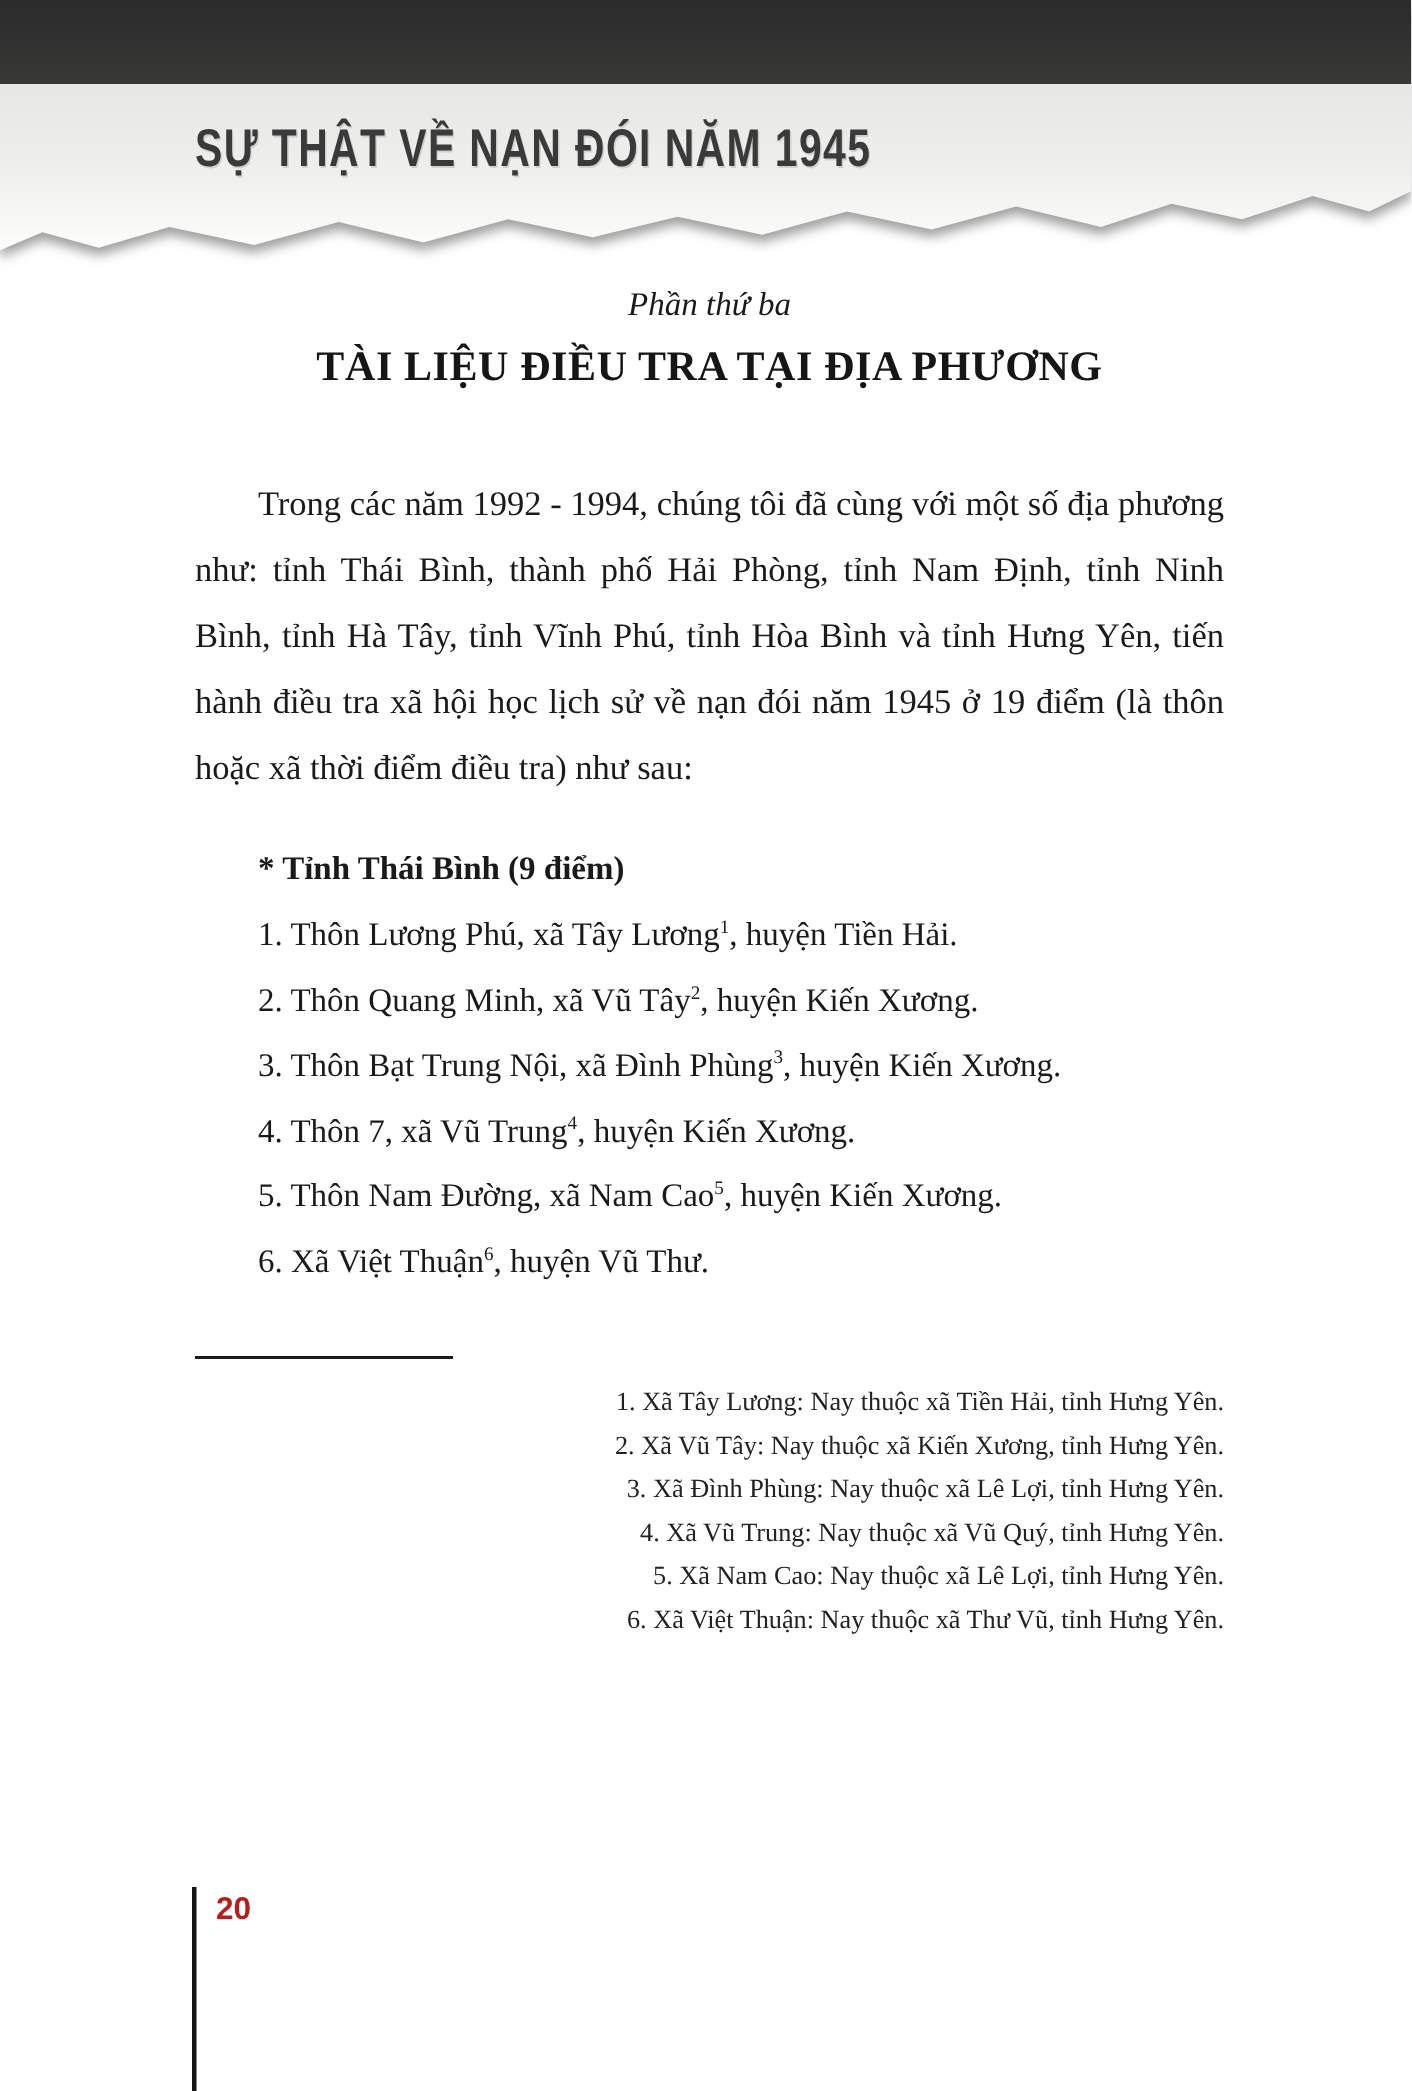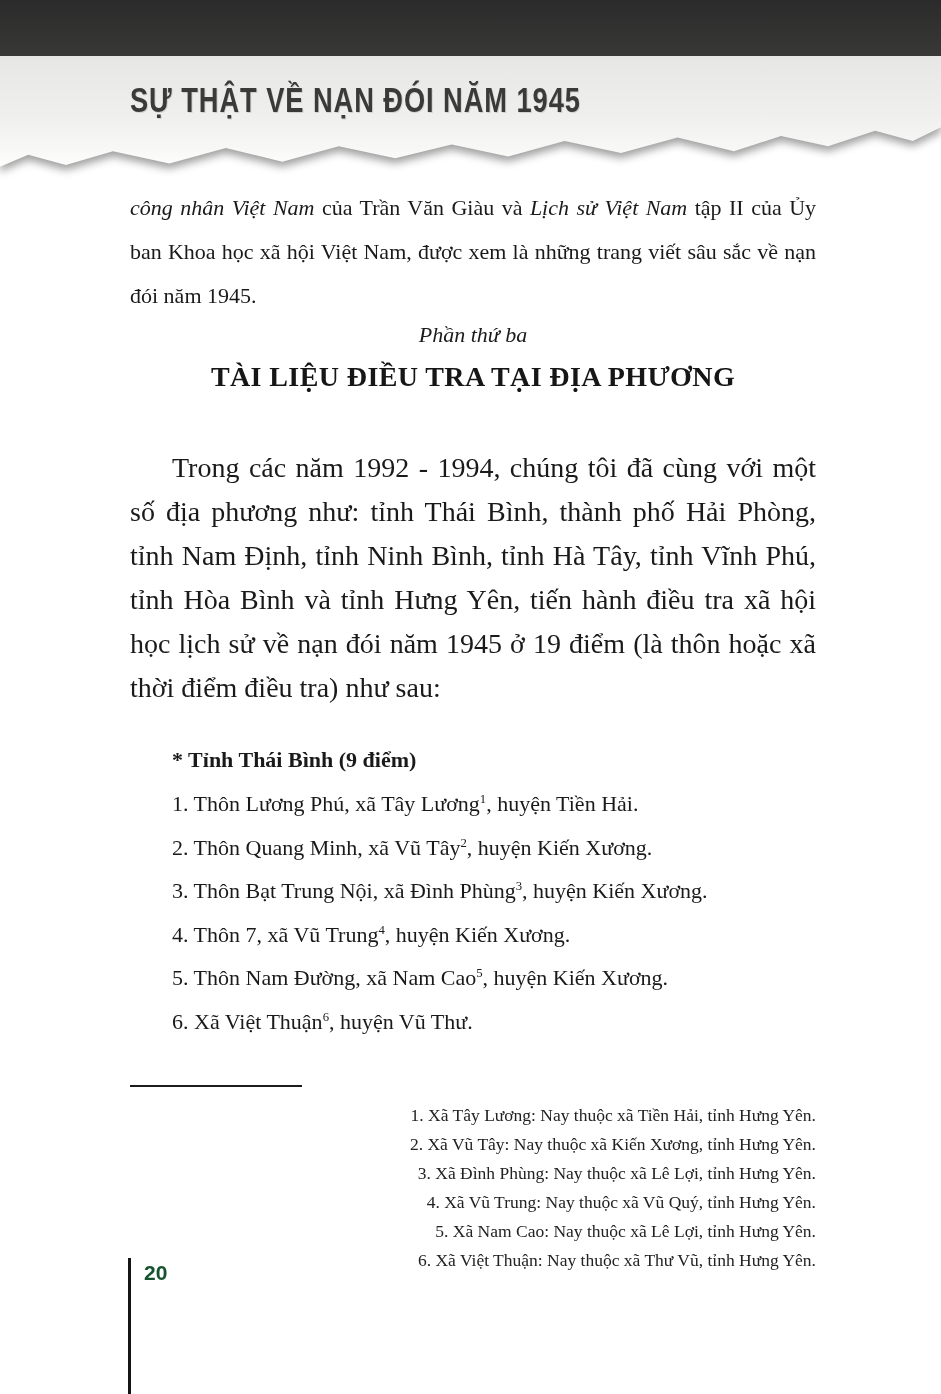--- a/index.html
+++ b/index.html
@@ -66,21 +66,21 @@
   .sec-title {
     margin-top: 8px;
     text-align: center;
     font-weight: 700;
     font-size: 28px; line-height: 34px;
     letter-spacing: 0.4px;
     color: #161616;
   }
   .p2 {
     margin-top: 52px;
-    font-size: 28px; line-height: 44px;
+    font-size: 23px; line-height: 44px;
     text-align: justify;
     text-indent: 42px;
   }
   .prov-heading {
     font-size: 22px; line-height: 44px;
     font-weight: 700;
     padding-left: 42px;
   }
   .survey-list .survey-item {
     font-size: 22px; line-height: 43.5px;
@@ -109,36 +109,35 @@
     position: absolute; left: 128px; top: 1258px; bottom: 0;
     border-left: 3px solid #151515;
     padding-left: 13px;
     z-index: 1;
   }
   .page-number {
     font-family: "Liberation Sans", "DejaVu Sans", sans-serif;
     font-weight: 700;
     font-size: 21px; line-height: 26px;
     margin-top: 2px;
-    color: #14532d;
+    color: #b91c1c;
   }
 </style>
 </head>
 <body>
 
 <div class="torn-wrap">
   <div class="torn-inner">
     <div class="top-band"></div>
     <div class="header-title">SỰ THẬT VỀ NẠN ĐÓI NĂM 1945</div>
   </div>
 </div>
 
 <div class="content">
 
-  <p class="p1"><span class="it">công nhân Việt Nam</span><span> của Trần Văn Giàu và </span><span class="it">Lịch sử Việt Nam</span><span> tập II của Ủy ban Khoa học xã hội Việt Nam, được xem là những trang viết sâu sắc về nạn đói năm 1945.</span></p>
 
   <div class="kicker">Phần thứ ba</div>
 
   <div class="sec-title">TÀI LIỆU ĐIỀU TRA TẠI ĐỊA PHƯƠNG</div>
 
   <p class="p2">Trong các năm 1992 - 1994, chúng tôi đã cùng với một số địa phương như: tỉnh Thái Bình, thành phố Hải Phòng, tỉnh Nam Định, tỉnh Ninh Bình, tỉnh Hà Tây, tỉnh Vĩnh Phú, tỉnh Hòa Bình và tỉnh Hưng Yên, tiến hành điều tra xã hội học lịch sử về nạn đói năm 1945 ở 19 điểm (là thôn hoặc xã thời điểm điều tra) như sau:</p>
 
   <div class="prov-heading">* Tỉnh Thái Bình (9 điểm)</div>
 
   <div class="survey-list">

